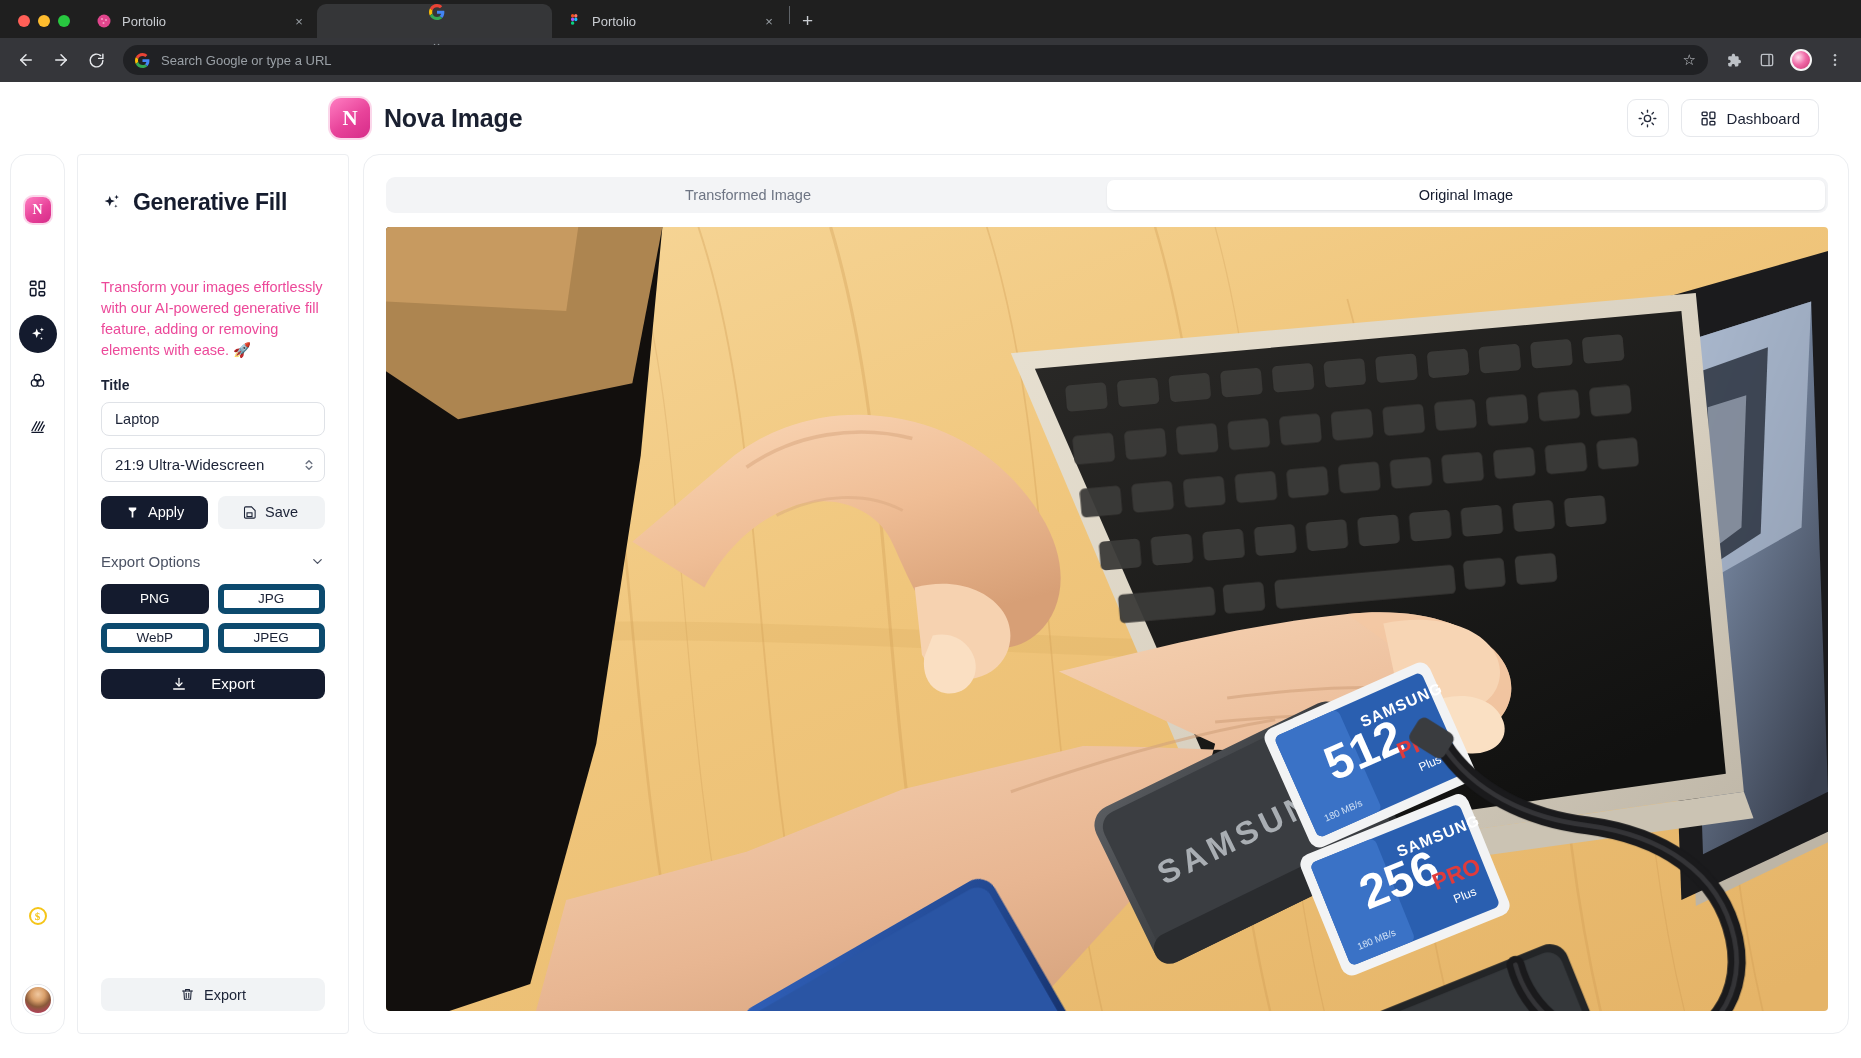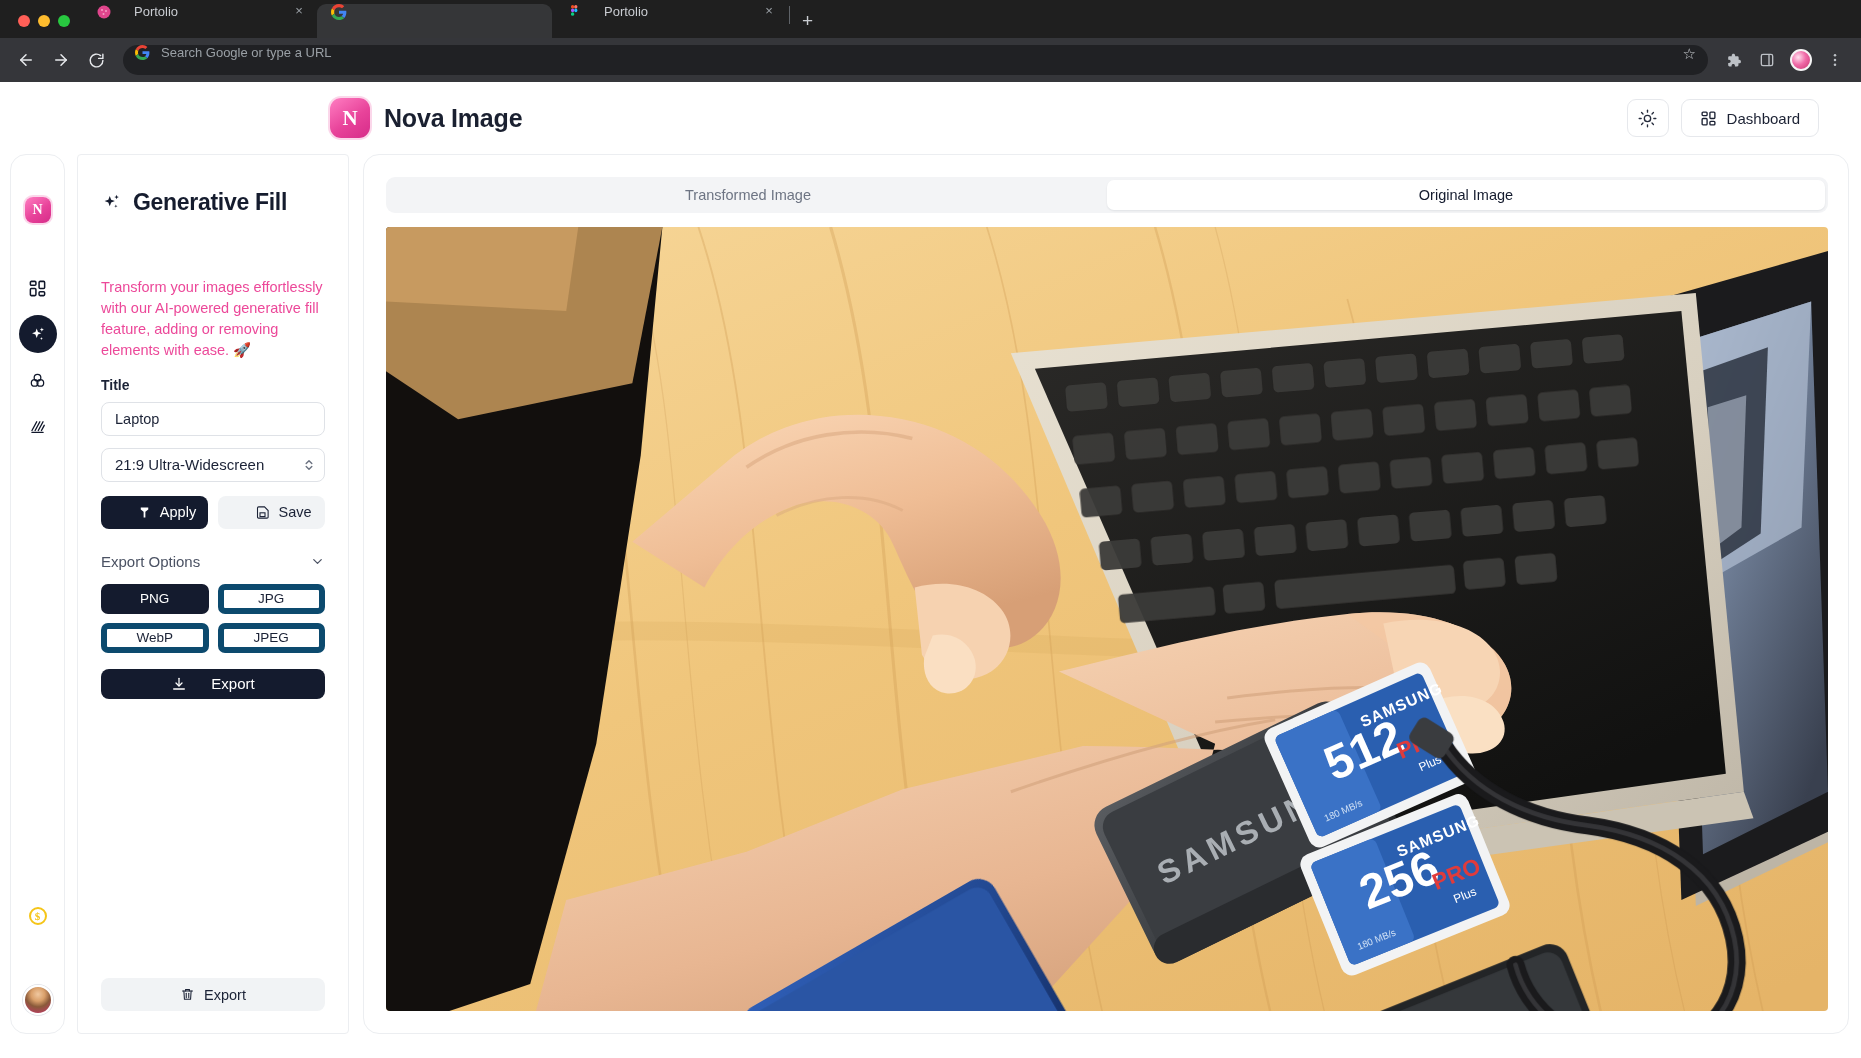--- a/index.html
+++ b/index.html
@@ -16,40 +16,40 @@
     height: 38px; background: #1f1f1f; display: flex; align-items: flex-end;
     padding-left: 10px; flex: 0 0 38px; position: relative;
   }
   .traffic { display: flex; align-items: center; gap: 8px; padding: 0 12px 11px 8px; }
   .dot { width: 12px; height: 12px; border-radius: 50%; }
   .dot.r { background: #ff5f57; }
   .dot.y { background: #febc2e; }
   .dot.g { background: #28c840; }
 
   .tab {
-    height: 34px; width: 235px; display: flex; 
+    height: 34px; width: 235px; display: flex; align-items: center;
     padding: 0 10px 0 14px; border-radius: 9px 9px 0 0;
-    font-size: 13px; color: #c9ccd1; gap: 22px; position: relative;
+    font-size: 13px; color: #c9ccd1; gap: 10px; position: relative;
   }
   .tab.active { background: #353638; color: #f1f3f4; flex-direction: column; }
   .tab .fav { width: 16px; height: 16px; flex: 0 0 16px; display:block; }
   .tab .tlabel { flex: 1; white-space: nowrap; overflow: hidden; text-overflow: ellipsis; }
   .tab .tclose { font-size: 13px; color: #9aa0a6; width: 16px; text-align: center; line-height: 1; }
   .tabdiv { width:1px; height:18px; background:#5f6368; align-self:center; margin:0 2px 8px 2px; }
   .newtab { color:#c9ccd1; font-size:19px; padding:0 10px 8px 10px; align-self:flex-end; line-height:1; }
 
   .toolbar {
     height: 44px; background: #35363a; display: flex; align-items: center;
     padding: 0 10px; gap: 3px; flex: 0 0 44px;
   }
   .navbtn { width: 32px; height: 32px; display:flex; align-items:center; justify-content:center;
             color:#e8eaed; border-radius:50%; }
   .omnibox {
     flex: 1; height: 30px; background: #202124; border-radius: 16px;
-    display: flex; padding: 0 12px; margin: 0 8px; gap: 11px;
+    display: flex; align-items: center; padding: 0 12px; margin: 0 8px; gap: 11px;
     color: #9aa0a6; font-size: 13px; position: relative;
   }
   .omni-star { position: absolute; right: 12px; color:#c5c8cd; font-size: 15px; }
   .tb-icons { display:flex; align-items:center; gap: 6px; padding-right: 2px; }
   .tb-ic { width: 28px; height:28px; display:flex; align-items:center; justify-content:center; color:#bdc1c6; }
   .avatar-chip { width:22px; height:22px; border-radius:50%;
      background: radial-gradient(circle at 35% 35%, #ffe3ef 0%, #f06ba8 45%, #c8336e 100%);
      border: 2px solid #f5f5f5; }
 
   
@@ -130,21 +130,21 @@
     width:100%; height: 34px; border:1px solid #dfe2e7; border-radius: 8px;
     padding: 0 30px 0 13px; font-size: 15px; color:#1b2236; background:#fff;
     display:flex; align-items:center; font-family:"Liberation Sans", sans-serif;
   }
   .selarrows { position:absolute; right: 11px; top: 50%; transform: translateY(-50%);
     display:flex; flex-direction:column; gap:2px; color:#6b7280; line-height:0.6; font-size:9px; }
 
   .btnrow { display:flex; gap: 10px; margin-top: 14px; }
   .btn {
     flex:1; height: 33px; border-radius: 8px; display:flex; align-items:center;
-    justify-content:center; gap: 8px; font-size: 14.5px; font-weight:500; border:none;
+    gap: 8px; font-size: 14.5px; font-weight:500; border:none;
     font-family:"Liberation Sans", sans-serif;
     padding-left:24px;
   }
   .btn.primary { background:#141b2e; color:#fff; }
   .btn.soft { background:#f1f3f5; color:#1b2236; }
 
   .exprow {
     display:flex; align-items:center; justify-content:space-between;
     margin-top: 24px; margin-bottom: 14px;
   }

